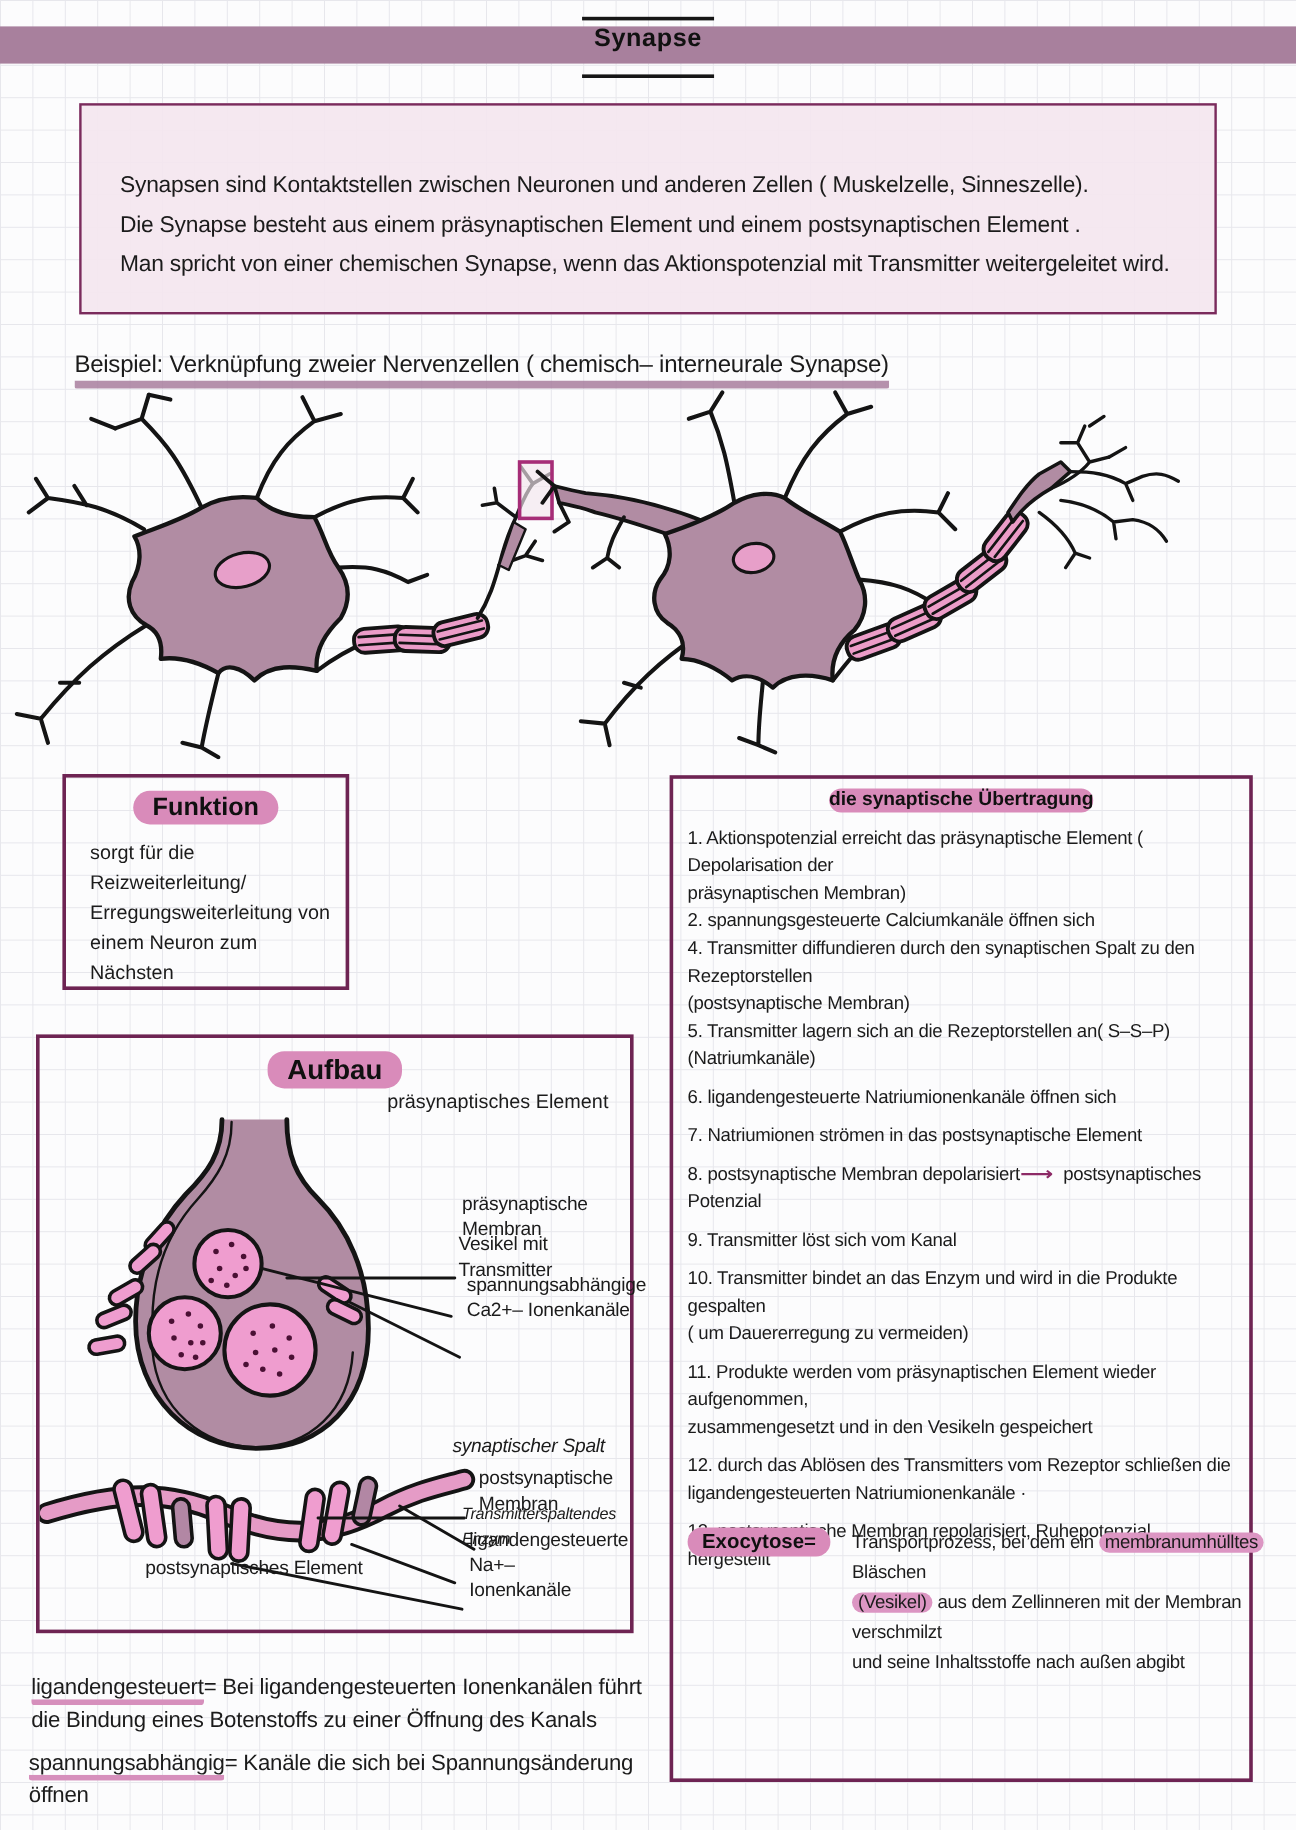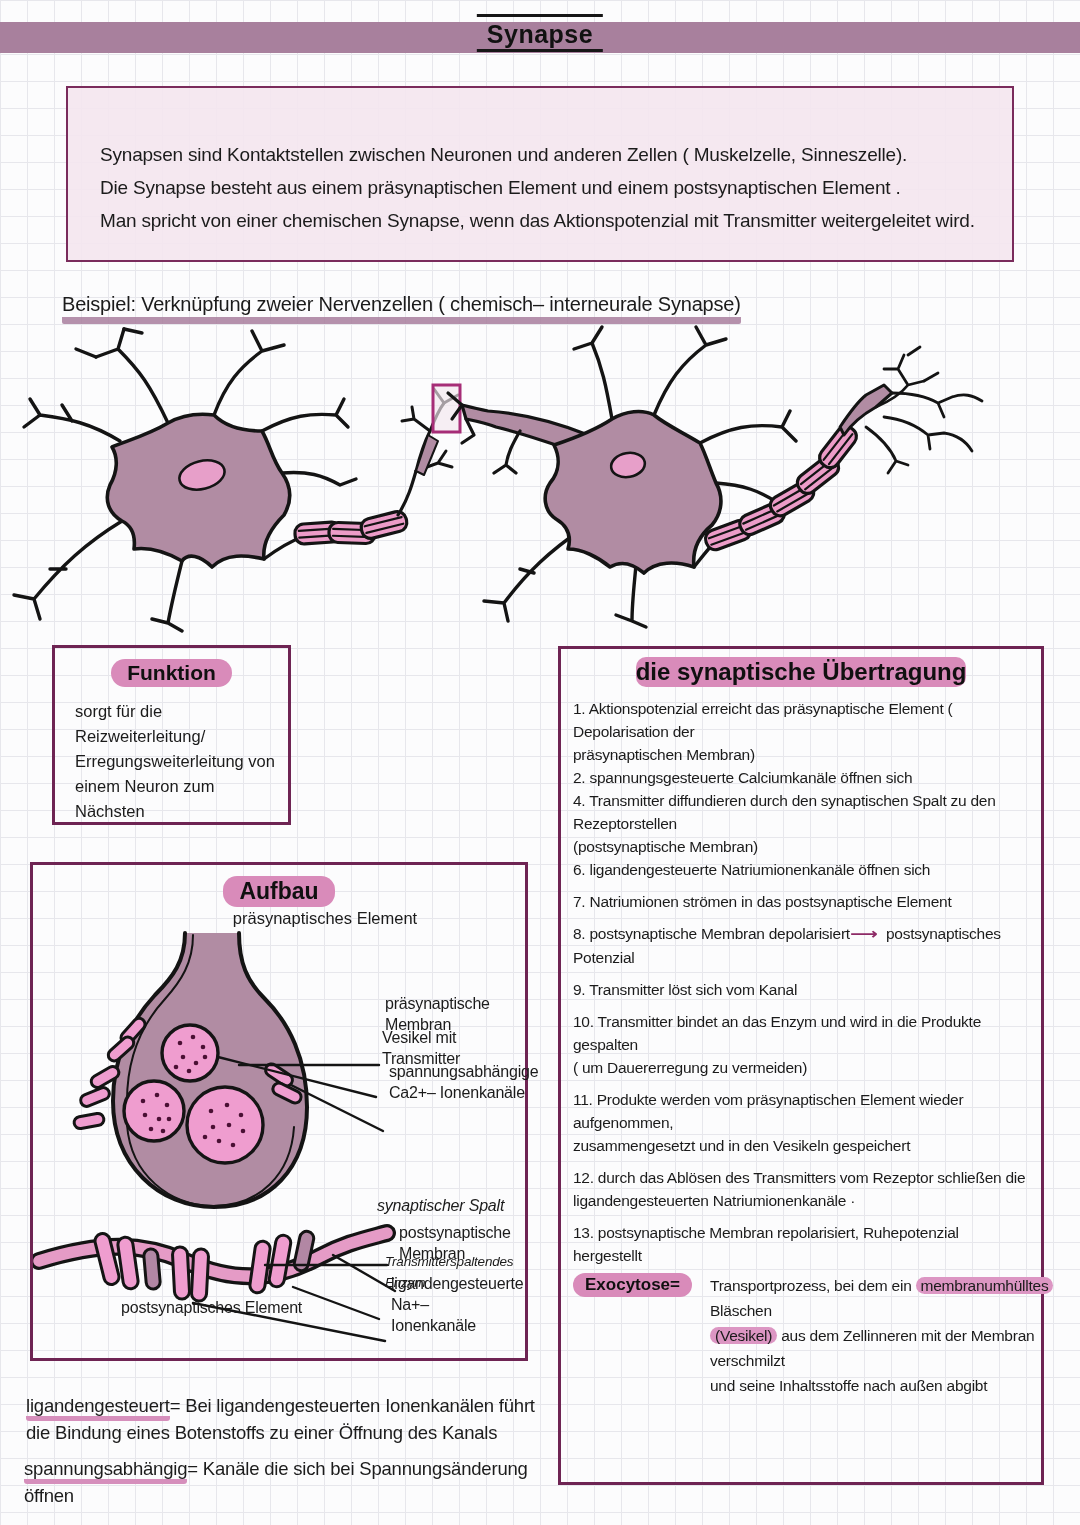--- a/index.html
+++ b/index.html
@@ -15,23 +15,23 @@
     color:#1b1b1b;
     overflow:hidden;
   }
   
   .titlebar{
     position:absolute;left:0;top:22px;width:1080px;height:31px;
     background:#a8809d;
   }
   .title-text{
     position:absolute;left:50%;top:14px;transform:translateX(-50%);
-    font-size:25px;font-weight:bold;color:#111;
+    font-size:21px;font-weight:bold;color:#111;
     border-top:3px solid #161616;border-bottom:3px solid #161616;
-    padding:3px 10px 0 10px;letter-spacing:.5px;
+    padding:3px 10px 18px 10px;letter-spacing:.5px;
     background:transparent;
   }
   
   .intro-box{
     position:absolute;left:66px;top:86px;width:944px;height:172px;
     background:rgba(244,230,239,.92);
     border:2.5px solid #7a2b5c;
   }
   .intro-line{margin:0 0 0 32px;font-size:19px;line-height:33px;letter-spacing:-.2px;}
   .intro-pad{padding-top:50px;}
@@ -49,35 +49,35 @@
   .ueber-box{left:558px;top:646px;width:480px;height:833px;}
   .pill{
     display:inline-block;background:#d98bba;border-radius:14px;
     padding:2px 16px;font-weight:bold;color:#101010;
   }
   .box-title-row{text-align:center;margin-top:11px;}
   .funktion-title{font-size:21px;}
   .aufbau-title{font-size:23px;}
   .funktion-text{margin:12px 0 0 20px;font-size:16.5px;line-height:25px;white-space:pre-line;}
   
-  .aufbau-sub{ text-align:center;margin:2px 18px 0 110px;font-size:16.5px;}
+  .aufbau-sub{ text-align:right;margin:2px 18px 0 110px;font-size:16.5px;}
   .aufbau-svg{position:absolute;left:0;top:60px;width:492px;height:430px;}
   .alabel{position:absolute;font-size:16px;line-height:21px;white-space:pre-line;letter-spacing:-.2px;}
   .alabel-small{font-size:13.5px;}
   .lbl-membran{left:352px;top:128px;}
   .lbl-vesikel{left:349px;top:162px;}
   .lbl-ca{left:356px;top:196px;}
   .lbl-spalt{left:344px;top:330px;font-style:italic;}
   .lbl-postmem{left:366px;top:357px;}
   .lbl-enzym{left:352px;top:386px;font-style:italic;}
   .lbl-na{left:358px;top:408px;}
   .lbl-postel{left:88px;top:432px;}
   
   .ueber-title-row{text-align:center;margin-top:8px;}
-  .ueber-title{font-size:24px;border-radius:10px;padding:1px 0;}
+  .ueber-title{font-size:16px;border-radius:10px;padding:1px 0;}
   .steps{margin:10px 12px 0 12px;}
   .step{font-size:15.5px;line-height:23px;letter-spacing:-.25px;white-space:pre-line;}
   .steps .step{margin-top:9px;}
   .steps .step:nth-child(-n+4){margin-top:0;}
   .hl{background:#dc96c3;border-radius:9px;padding:0 5px;}
   .arrow{color:#8d2a66;font-weight:bold;font-family:"DejaVu Sans",sans-serif;}
   .arrow-lead{display:inline-block;transform:scaleX(2.1);transform-origin:0 55%;margin-right:30px;}
   .arrow-mid{display:inline-block;transform:scaleX(1.25);transform-origin:0 55%;margin-right:10px;}
   
   .exo{position:absolute;left:12px;top:624px;display:flex;align-items:flex-start;}
@@ -334,20 +334,21 @@
   <div class="obox ueber-box">
     <div class="ueber-title-row">
       <span class="pill ueber-title">die synaptische Übertragung</span>
     </div>
     <div class="steps">
         <div class="step">1. Aktionspotenzial erreicht das präsynaptische Element ( Depolarisation der
 präsynaptischen Membran)</div>
         <div class="step">2. spannungsgesteuerte Calciumkanäle öffnen sich</div>
         <div class="step">4. Transmitter diffundieren durch den synaptischen Spalt zu den Rezeptorstellen
 (postsynaptische Membran)</div>
+        <div class="step">5. Transmitter lagern sich an die Rezeptorstellen an( S–S–P) (Natriumkanäle)</div>
         <div class="step">6. ligandengesteuerte Natriumionenkanäle öffnen sich</div>
         <div class="step">7. Natriumionen strömen in das postsynaptische Element</div>
         <div class="step">8. postsynaptische Membran depolarisiert<span class="arrow arrow-mid">⟶</span> postsynaptisches Potenzial</div>
         <div class="step">9.  Transmitter löst sich vom Kanal</div>
         <div class="step">10. Transmitter bindet an das Enzym und wird in die Produkte gespalten
 ( um Dauererregung zu vermeiden)</div>
         <div class="step">11. Produkte werden vom präsynaptischen Element wieder aufgenommen,
 zusammengesetzt und in den Vesikeln gespeichert</div>
         <div class="step">12. durch das Ablösen des Transmitters vom Rezeptor schließen die
 ligandengesteuerten Natriumionenkanäle            ·</div>

